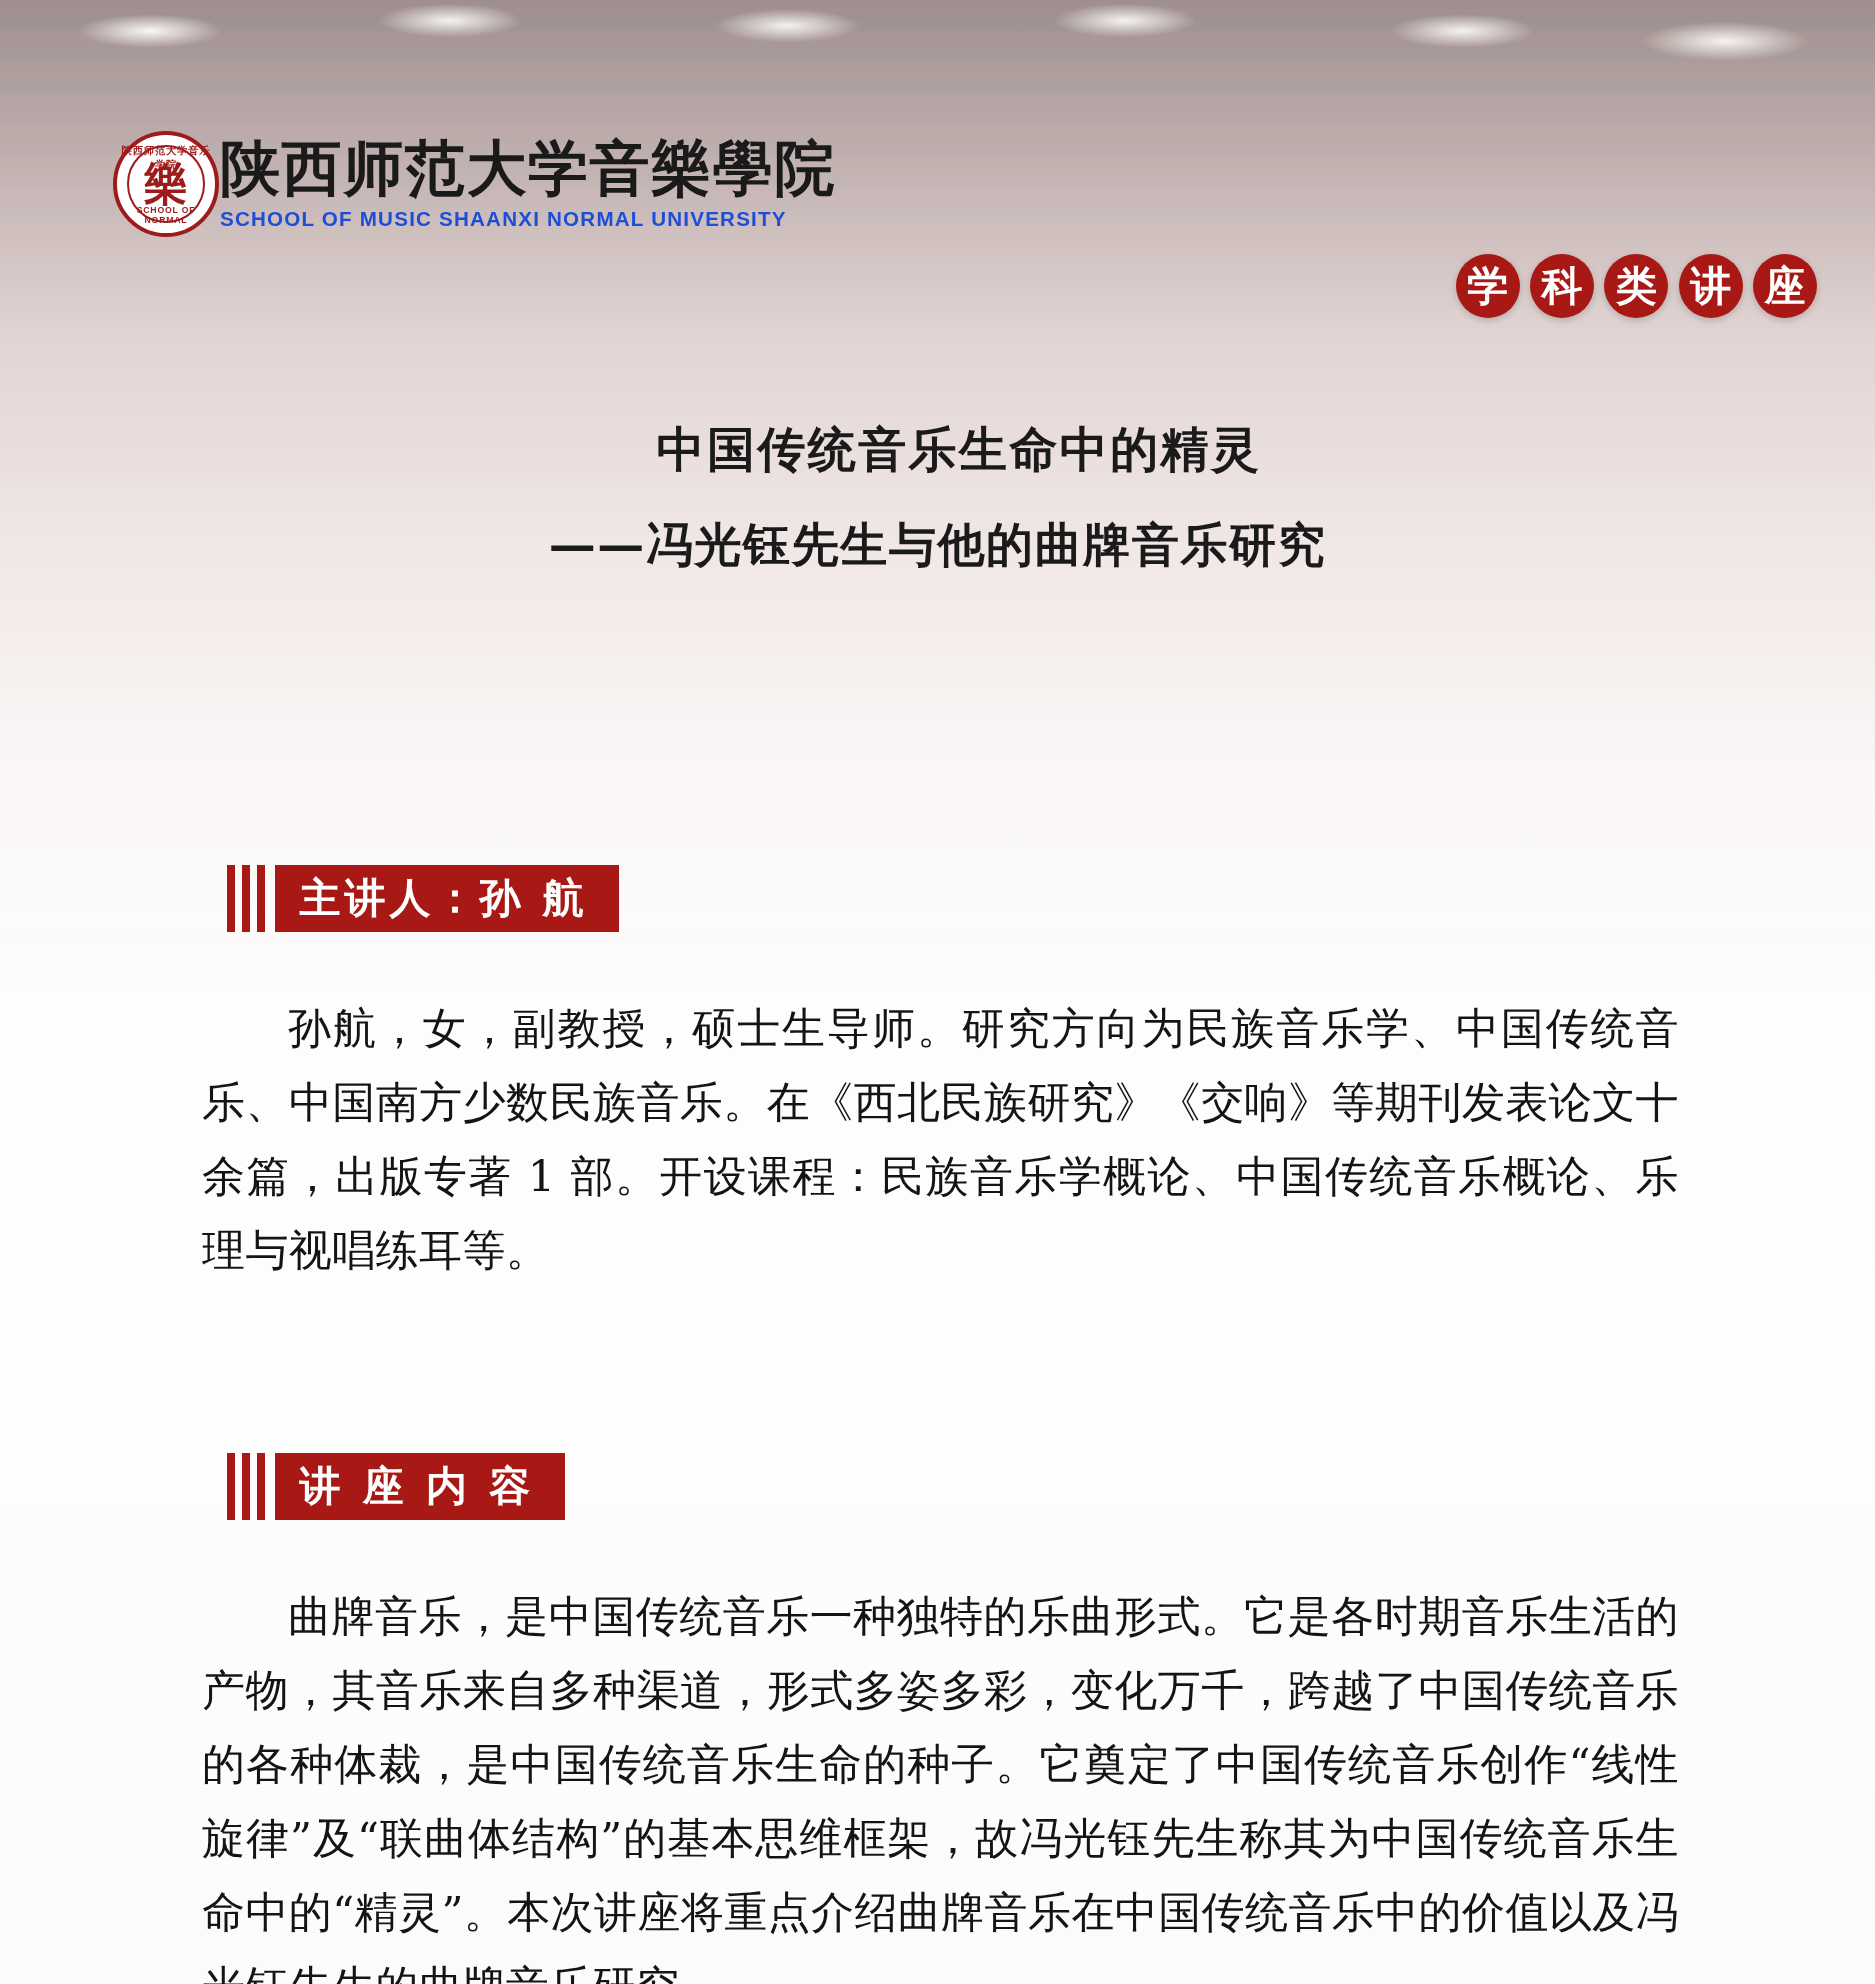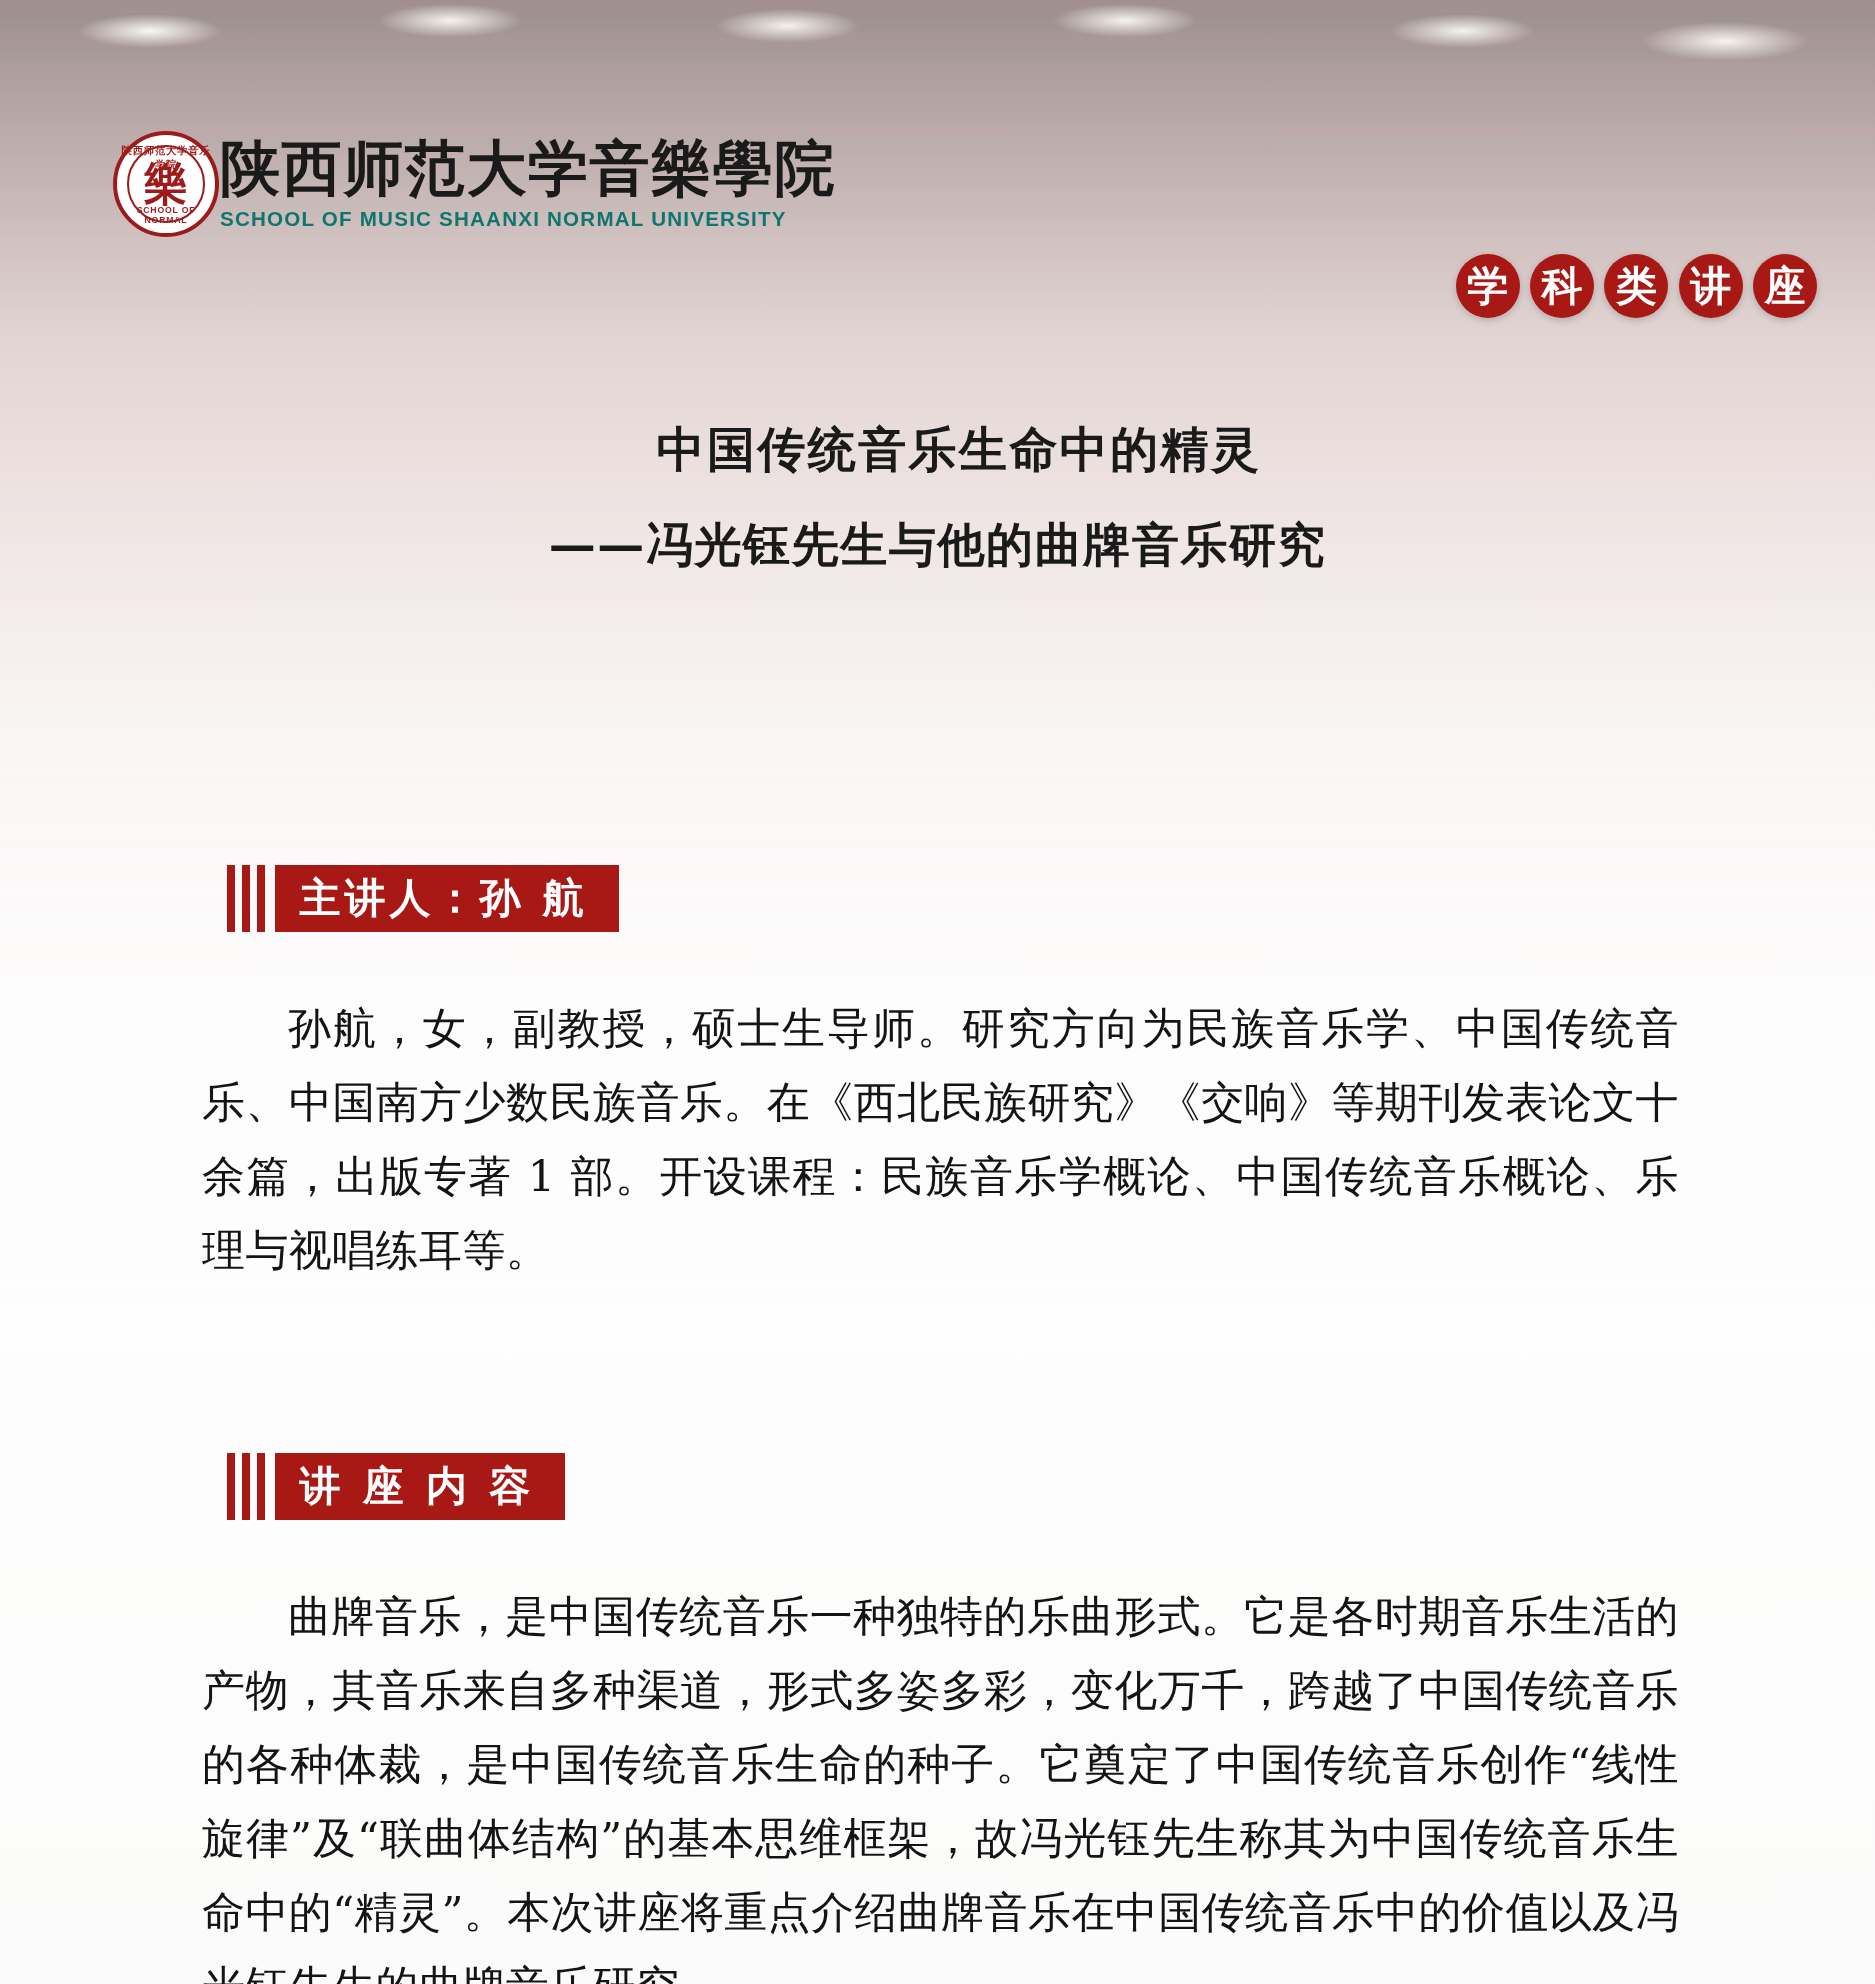--- a/index.html
+++ b/index.html
@@ -139,21 +139,21 @@
     font-size: 60px;
     font-weight: 700;
     color: #1a1a1a;
     line-height: 1.05;
     letter-spacing: 1.6px;
     white-space: nowrap;
   }
   .logo-en {
     font-size: 20.6px;
     font-weight: 700;
-    color: #0f766e;
+    color: #1d4ed8;
     letter-spacing: 1.2px;
     margin-top: 6.4px;
     white-space: nowrap;
   }
 
   
   .badge-row {
     position: absolute;
     right: 83px;
     top: 123px;

